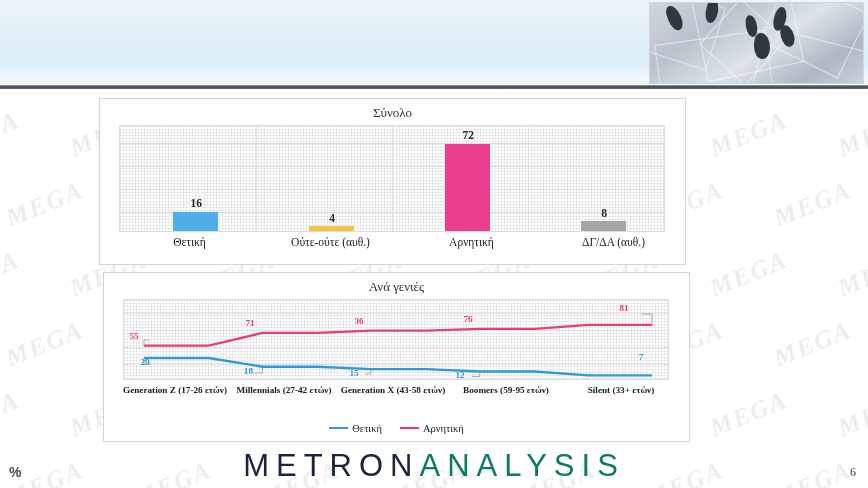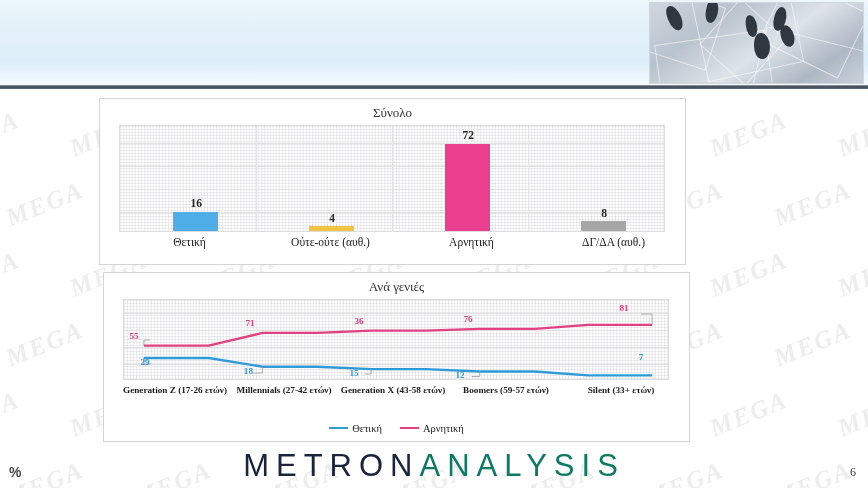--- a/index.html
+++ b/index.html
@@ -293,21 +293,21 @@
     <div class="ptlabel pos" style="left:8px;width:26px;top:72%;">29</div>
     <div class="ptlabel pos" style="left:103px;width:26px;top:84%;text-align:right;">18</div>
     <div class="ptlabel pos" style="left:217px;width:26px;top:86%;">15</div>
     <div class="ptlabel pos" style="left:323px;width:26px;top:89%;">12</div>
     <div class="ptlabel pos" style="left:504px;width:26px;top:66%;">7</div>
   </div>
 
   <div class="genlabel" style="left:17px;top:112px;width:108px;">Generation Z (17-26 ετών)</div>
   <div class="genlabel" style="left:126px;top:112px;width:108px;">Millennials (27-42 ετών)</div>
   <div class="genlabel" style="left:235px;top:112px;width:108px;">Generation X (43-58 ετών)</div>
-  <div class="genlabel" style="left:344px;top:112px;width:116px;">Boomers (59-57 ετών)</div>
+  <div class="genlabel" style="left:344px;top:112px;width:116px;">Boomers (59-95 ετών)</div>
   <div class="genlabel" style="left:461px;top:112px;width:112px;">Silent (33+ ετών)</div>
 
   <div id="legend">
     <div class="lg">
       <span class="lgline" style="background:#2E9BD8;"></span>
       <span class="lgtxt">Θετική</span>
     </div>
     <div class="lg">
       <span class="lgline" style="background:#E2407F;"></span>
       <span class="lgtxt">Αρνητική</span>

